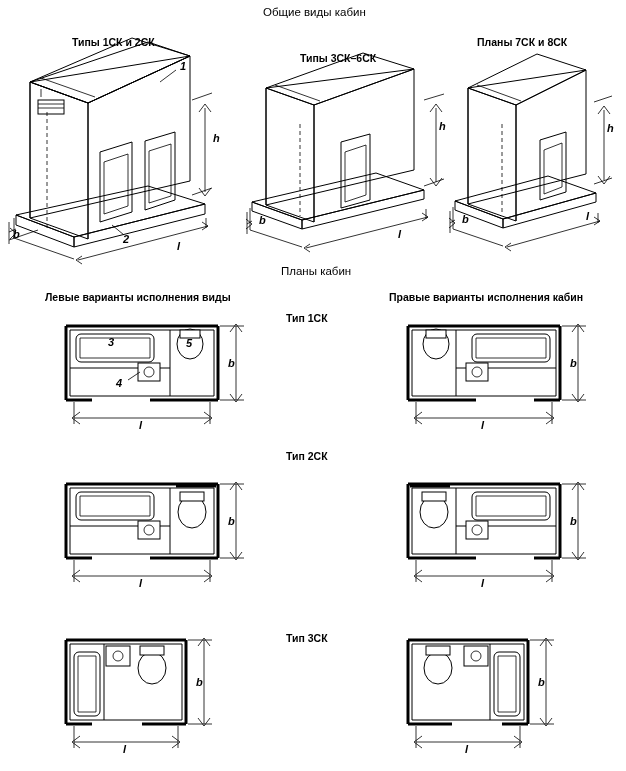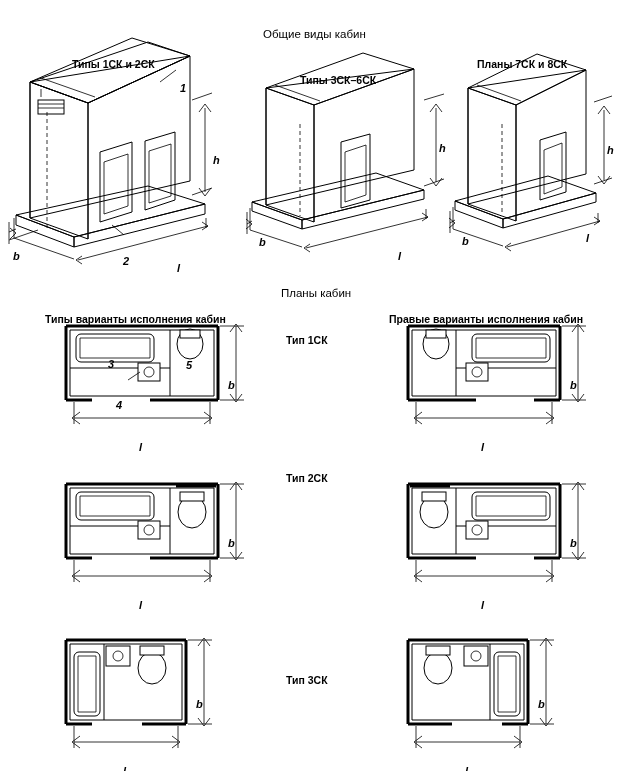--- a/index.html
+++ b/index.html
@@ -1,21 +1,21 @@
 <!DOCTYPE html>
 <html><head>
 <meta charset="utf-8">
 <style>
   html,body{margin:0;padding:0;background:#ffffff;}
   body{
     width:626px;height:771px;position:relative;overflow:hidden;
     font-family:"Liberation Sans", sans-serif;
     color:#000;
   }
-  .lbl{position:absolute;white-space:nowrap;margin-top:22px;}
+  .lbl{position:absolute;white-space:nowrap;}
   .title{font-size:11.5px;font-weight:400;}
   .sub{font-size:10.5px;font-weight:700;}
   .ital{font-style:italic;font-weight:700;font-size:11px;}
   svg{position:absolute;left:0;top:0;}
   .st{fill:none;stroke:#000;stroke-width:1;}
   .thick{fill:none;stroke:#000;stroke-width:3;}
   .thin{fill:none;stroke:#000;stroke-width:0.8;}
   .dash{fill:none;stroke:#000;stroke-width:0.8;stroke-dasharray:4 3;}
   .fillw{fill:#ffffff;stroke:#000;stroke-width:1;}
   .dimtxt{font-style:italic;font-weight:700;font-size:11px;}
@@ -23,26 +23,26 @@
 </head>
 <body>
 
 <div class="lbl title" style="left:263px;top:6px;">Общие виды кабин</div>
 <div class="lbl title" style="left:281px;top:265px;text-align:right;">Планы кабин</div>
 
 <div class="lbl sub" style="left:72px;top:36px;">Типы 1СК и 2СК</div>
 <div class="lbl sub" style="left:300px;top:52px;">Типы 3СК–6СК</div>
 <div class="lbl sub" style="left:477px;top:36px;">Планы 7СК и 8СК</div>
 
-<div class="lbl sub" style="left:45px;top:291px;">Типы варианты исполнения кабин</div>
+<div class="lbl sub" style="left:45px;top:291px;">Левые варианты исполнения виды</div>
 <div class="lbl sub" style="left:389px;top:291px;">Правые варианты исполнения кабин</div>
 
 <div class="lbl sub" style="left:286px;top:312px;">Тип 1СК</div>
 <div class="lbl sub" style="left:286px;top:450px;">Тип 2СК</div>
-<div class="lbl sub" style="left:286px;top:652px;">Тип 3СК</div>
+<div class="lbl sub" style="left:286px;top:632px;">Тип 3СК</div>
 
 <svg width="626" height="771" viewBox="0 0 626 771">
 
   <g>
 
     <path class="st" d="M16,215 L74,237 L205,204 L148,186 Z"></path>
     <path class="st" d="M16,215 L16,225 L74,247 L74,237 Z"></path>
     <path class="st" d="M74,247 L205,214 L205,204 L74,237 Z"></path>
 
     <path class="st" d="M30,82 L30,218 L190,181 L190,56 Z"></path>

